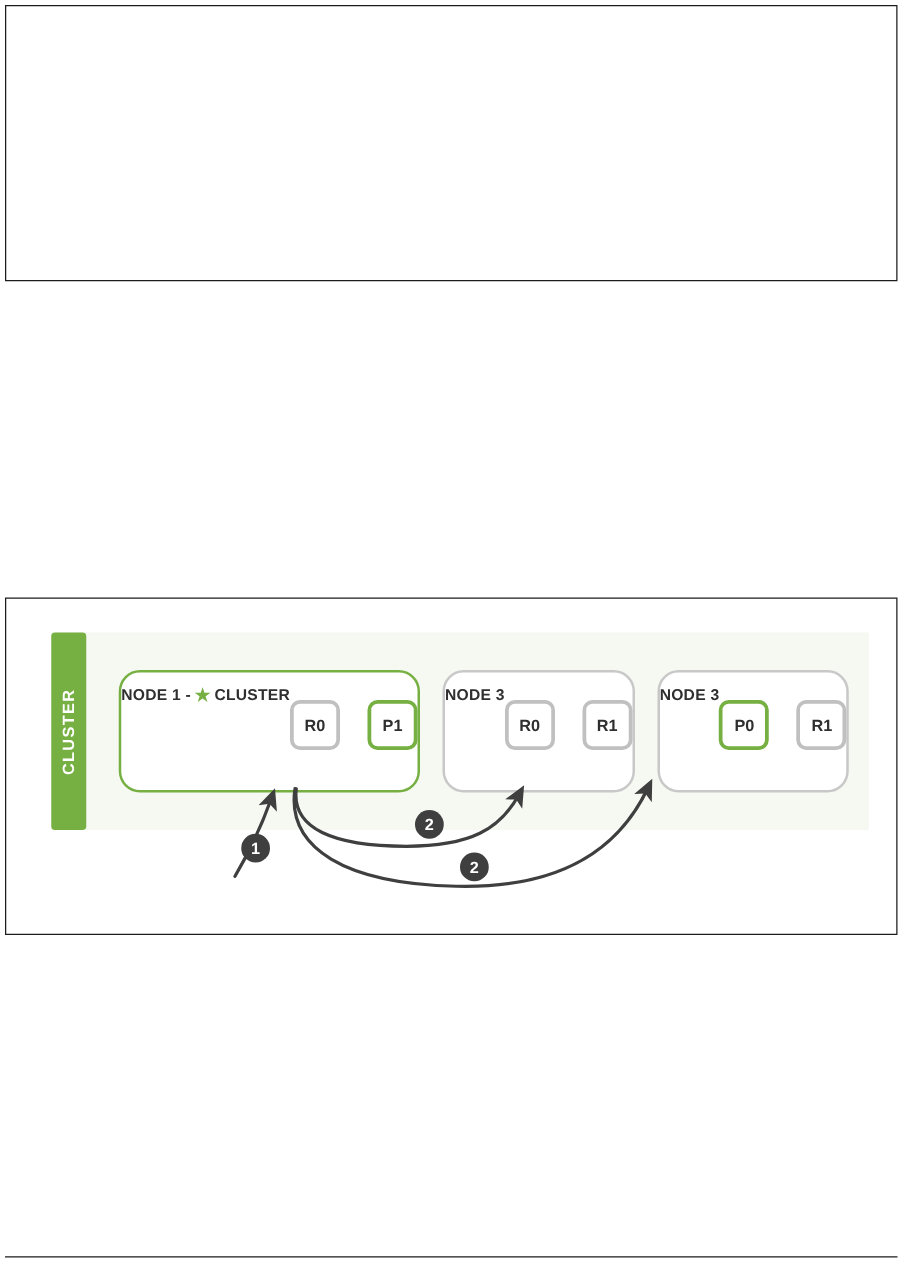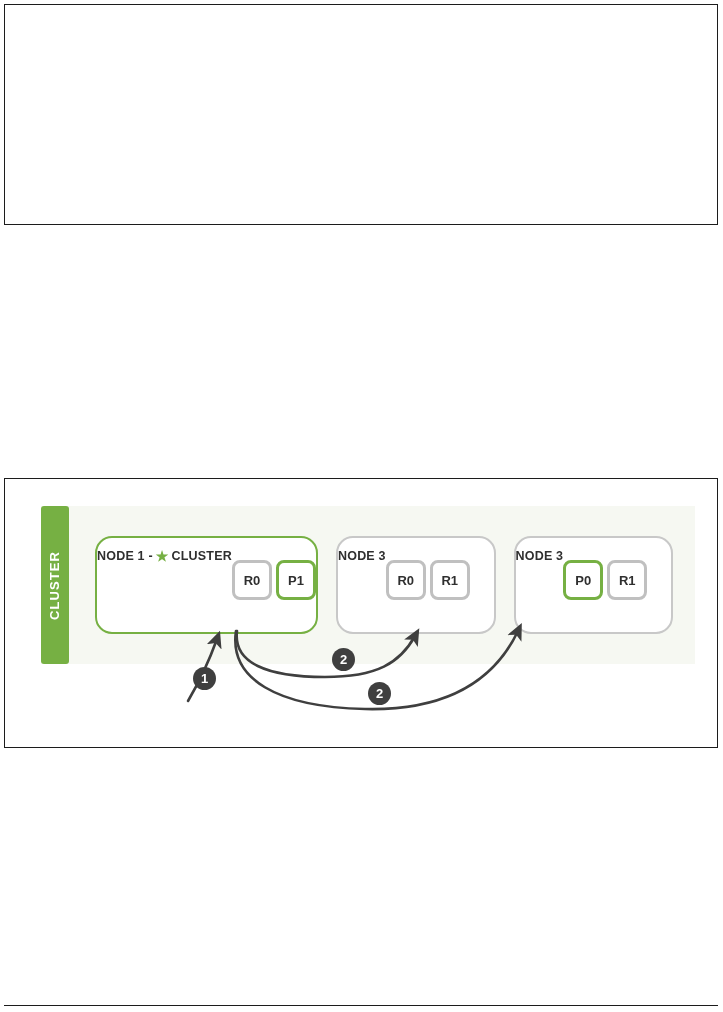--- a/index.html
+++ b/index.html
@@ -105,21 +105,21 @@
   }
   .star-icon {
     color: #76b043;
     font-size: 14px;
     line-height: 1;
     position: relative;
     top: -0.5px;
   }
   .shards {
     display: flex;
-    gap: 4px;
+    gap: 22px;
     margin-top: 11px;
   }
   .shard {
     width: 40px;
     height: 40px;
     border: 3px solid #c0c0c0;
     border-radius: 8px;
     background: #ffffff;
     display: flex;
     align-items: center;

